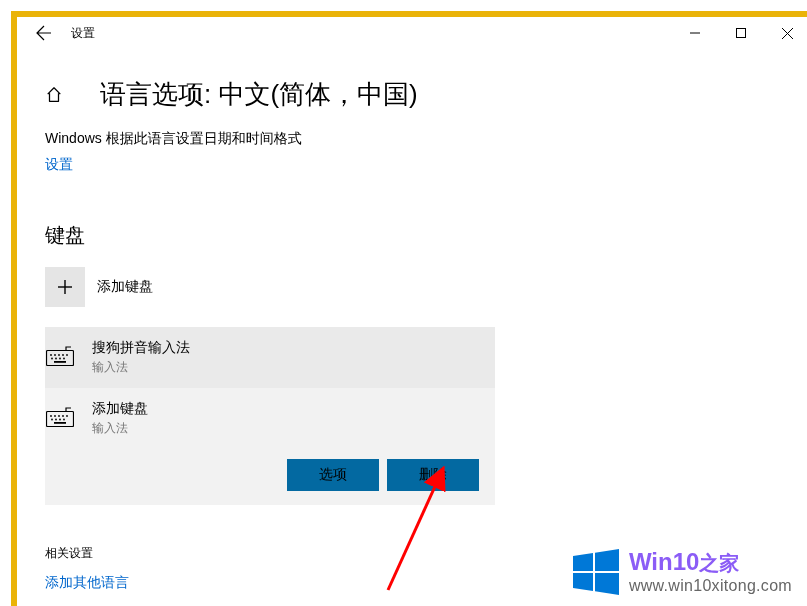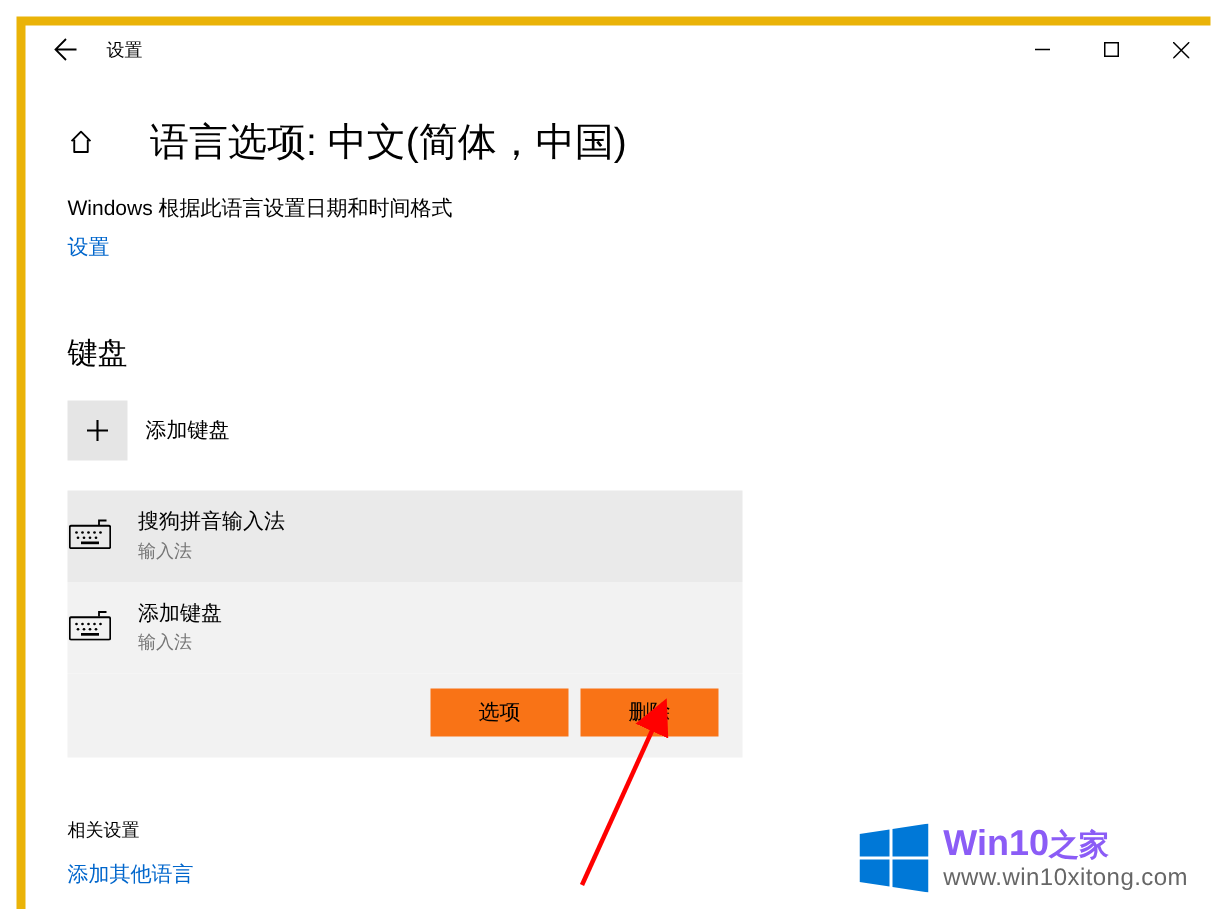--- a/index.html
+++ b/index.html
@@ -137,21 +137,21 @@
     }
     .actions {
       display: flex;
       justify-content: flex-end;
       padding: 10px 16px 14px 16px;
       gap: 8px;
     }
     .btn {
       min-width: 92px;
       height: 32px;
-      background: #f97316;
+      background: #0369a1;
       border: none;
       font-size: 14px;
       font-family: Liberation Mono, monospace;
       cursor: pointer;
     }
     .related-heading {
       font-size: 12px;
       font-weight: 400;
       margin-top: 40px;
       margin-bottom: 12px;

